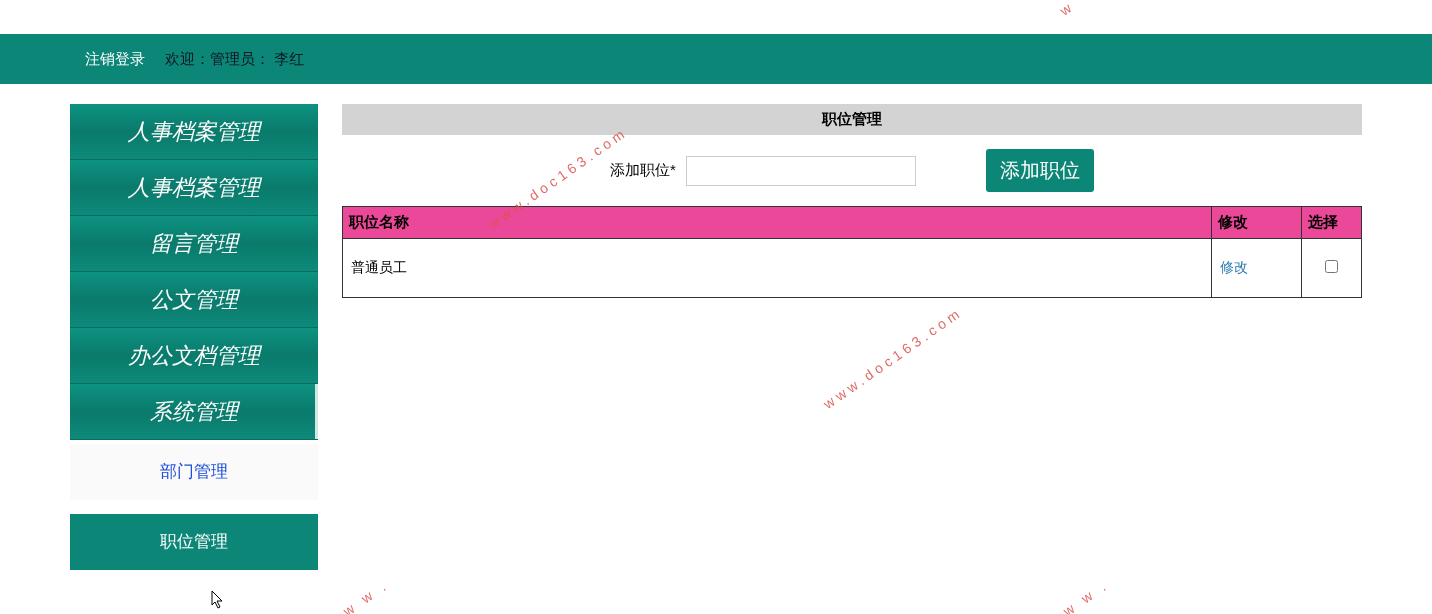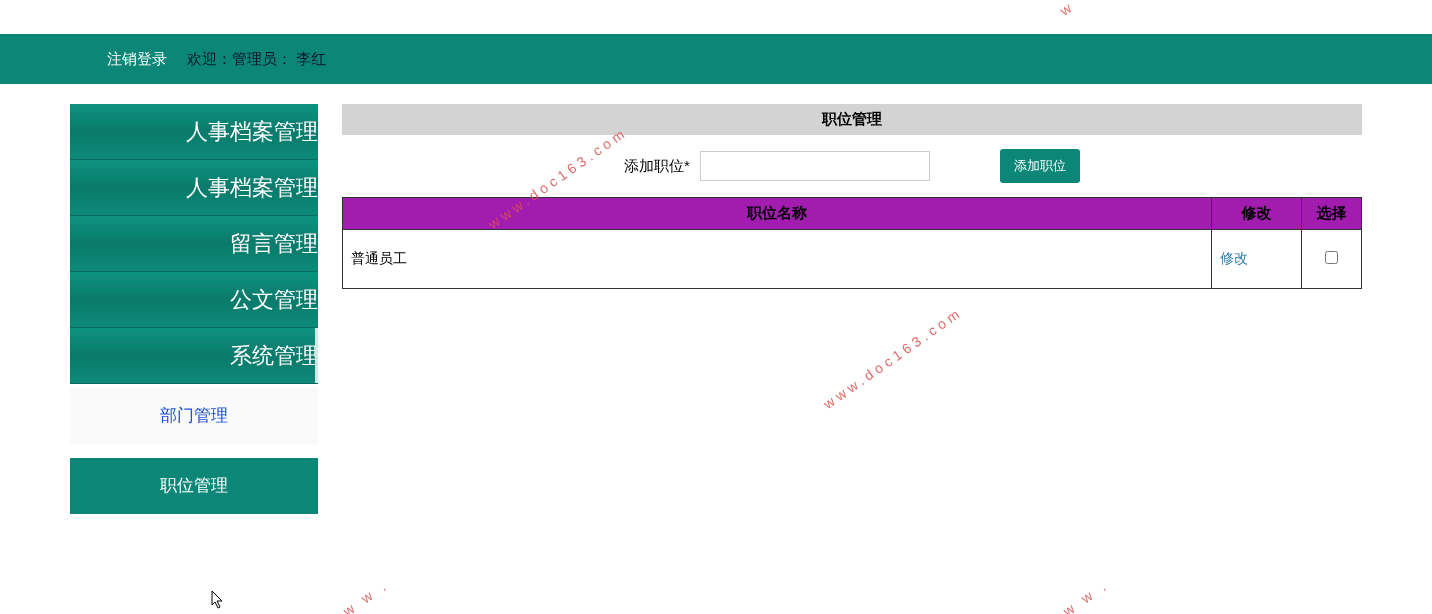--- a/index.html
+++ b/index.html
@@ -10,21 +10,21 @@
     body {
       font-family: "Microsoft YaHei", Arial, sans-serif;
       background: #ffffff;
       font-size: 14px;
     }
     .top-bar {
       background: #0c8676;
       height: 50px;
       display: flex;
       align-items: center;
-      padding-left: 107px;
+      padding-left: 85px;
       margin-top: 34px;
     }
     .top-bar a {
       color: #fff;
       text-decoration: none;
       margin-right: 20px;
       font-size: 15px;
     }
     .top-bar .welcome {
       color: #0f172a;
@@ -35,27 +35,28 @@
       padding: 20px 70px 0 70px;
       gap: 24px;
     }
     .sidebar {
       width: 248px;
       flex-shrink: 0;
     }
     .sidebar-item {
       background: linear-gradient(to bottom, #0d9281 0%, #0a7a6b 50%, #0d8a7a 100%);
       color: #fff;
-      text-align: right;
+      text-align: center;
       height: 56px;
       line-height: 56px;
       font-size: 22px;
       border-bottom: 1px solid #0a6b5d;
       cursor: pointer;
       position: relative;
+      font-style: italic;
     }
     .sidebar-item.active::after {
       content: '';
       position: absolute;
       right: 0;
       top: 0;
       bottom: 0;
       width: 3px;
       background: #cfe8e4;
     }
@@ -100,36 +101,36 @@
       height: 30px;
       border: 1px solid #ccc;
       padding: 0 6px;
       font-size: 14px;
     }
     .btn {
       background: #0c8676;
       color: #fff;
       border: none;
       padding: 8px 14px;
-      font-size: 13px;
+      font-size: 20px;
       border-radius: 3px;
       cursor: pointer;
       margin-left: 60px;
     }
     .data-table {
       width: 100%;
       border-collapse: collapse;
       border: 1px solid #333;
     }
     .data-table th {
       border: 1px solid #333;
       padding: 6px;
       font-weight: bold;
-      text-align: center;
-      background: #a21caf;
+      text-align: left;
+      background: #ec4899;
       font-size: 15px;
     }
     .data-table td {
       border: 1px solid #333;
       padding: 20px 8px;
       font-size: 14px;
     }
     .data-table td.center {
       text-align: center;
     }
@@ -178,20 +179,21 @@
     <span>欢迎：</span><span>管理员：</span> <span>李红</span>
   </span>
 </div>
 
 <div class="container">
   <div class="sidebar">
     <div class="sidebar-item">人事档案管理</div>
     <div class="sidebar-item">人事档案管理</div>
     <div class="sidebar-item">留言管理</div>
     <div class="sidebar-item">公文管理</div>
+    <div class="sidebar-item">办公文档管理</div>
     <div class="sidebar-item active">系统管理</div>
     <div class="sidebar-sub">部门管理</div>
     <div class="sidebar-sub active">职位管理</div>
   </div>
 
   <div class="main">
     <div class="panel-title">职位管理</div>
 
     <div class="form-row">
       <span class="form-label">添加职位*</span>

